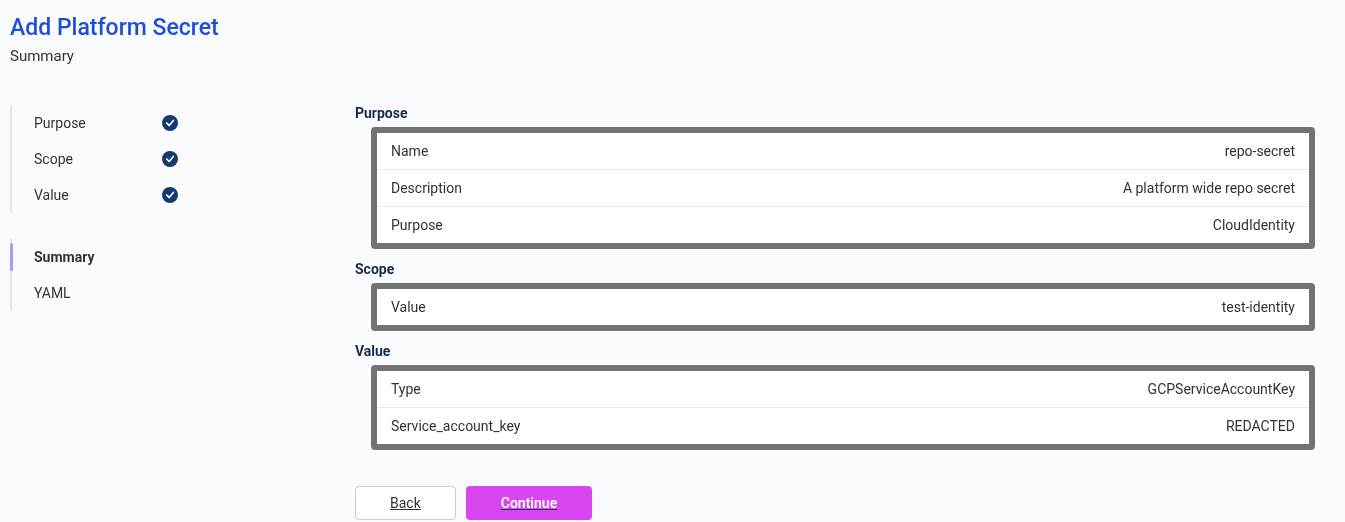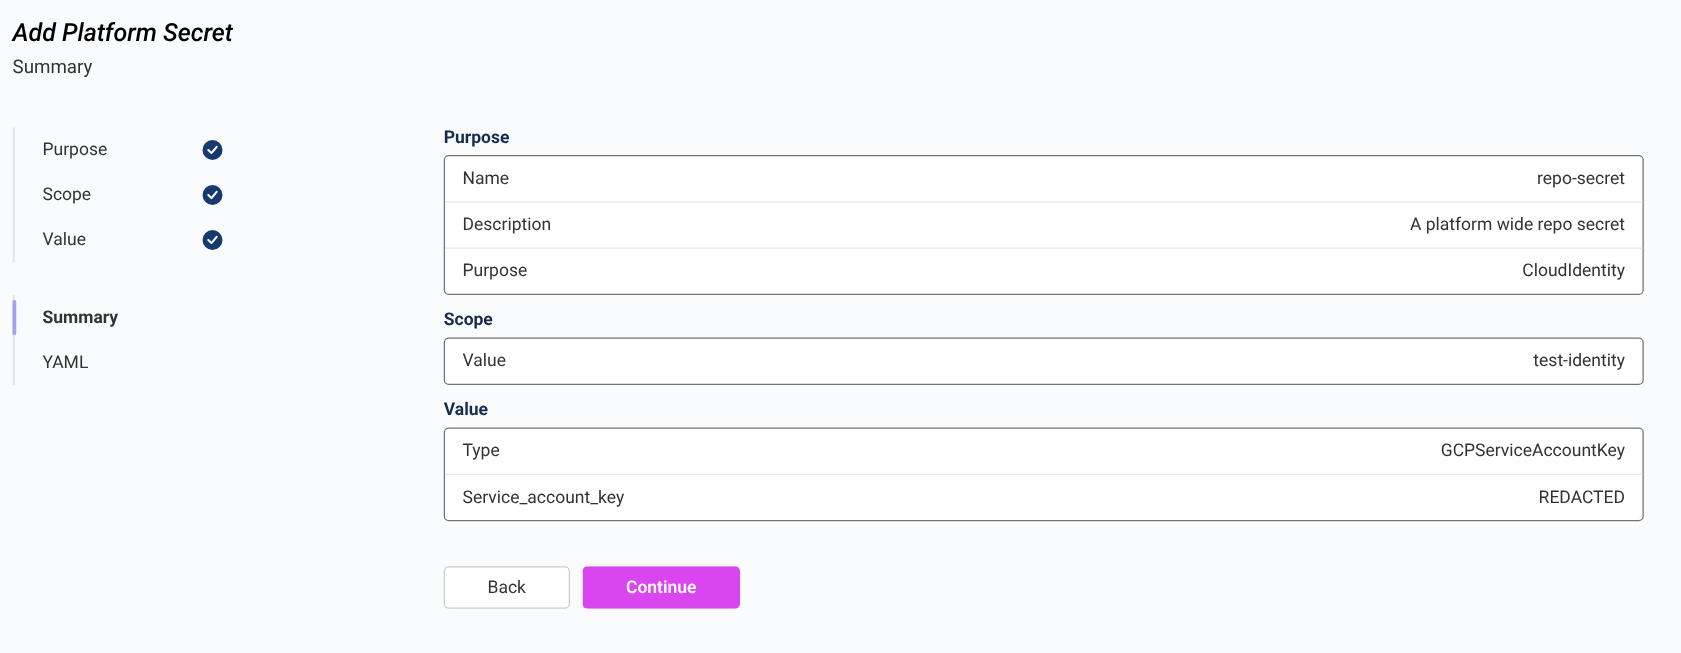--- a/index.html
+++ b/index.html
@@ -9,25 +9,24 @@
     }
     body {
       font-family: -apple-system, BlinkMacSystemFont, "Segoe UI", Roboto, Helvetica, Arial, sans-serif;
       background: #fafbfc;
       color: #253858;
       width: 1345px;
       min-height: 522px;
       padding: 14px 10px 20px 10px;
     }
     .page-title {
-      font-size: 20px;
+      font-size: 23px;
       font-weight: 500;
-      color: #000000;
+      color: #1d4ed8;
       margin-bottom: 6px;
-      font-style: italic;
     }
     .page-subtitle {
       font-size: 15px;
       color: #333;
       margin-bottom: 40px;
     }
     .layout {
       display: flex;
       gap: 0;
     }
@@ -89,24 +88,25 @@
       max-width: 960px;
     }
     .section-header {
       font-size: 14px;
       font-weight: 700;
       color: #172b4d;
       margin-bottom: 6px;
       margin-top: 0;
     }
     .section-box {
-      border: 1px solid #737373;
+      border: 6px solid #737373;
       border-radius: 4px;
       background: #fff;
       margin-bottom: 12px;
+      margin-left: 16px;
     }
     .row {
       display: flex;
       justify-content: space-between;
       align-items: center;
       padding: 10px 14px;
       border-bottom: 1px solid #e7e7ea;
       font-size: 14px;
     }
     .row:last-child {
@@ -115,20 +115,21 @@
     .row-label {
       color: #333;
     }
     .row-value {
       color: #333;
     }
     .button-row {
       display: flex;
       gap: 10px;
       margin-top: 36px;
+      text-decoration: underline;
     }
     .btn {
       min-width: 72px;
       padding: 8px 34px;
       font-size: 14px;
       border-radius: 4px;
       cursor: pointer;
       border: 1px solid transparent;
       font-family: inherit;
     }

